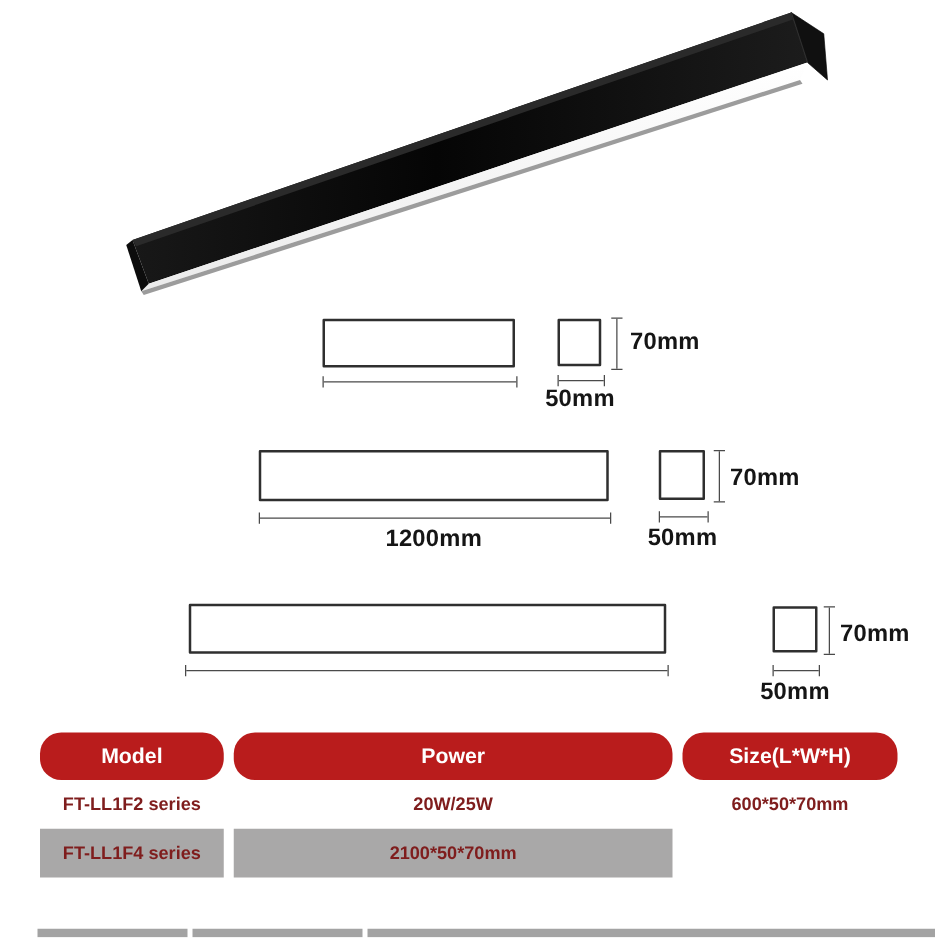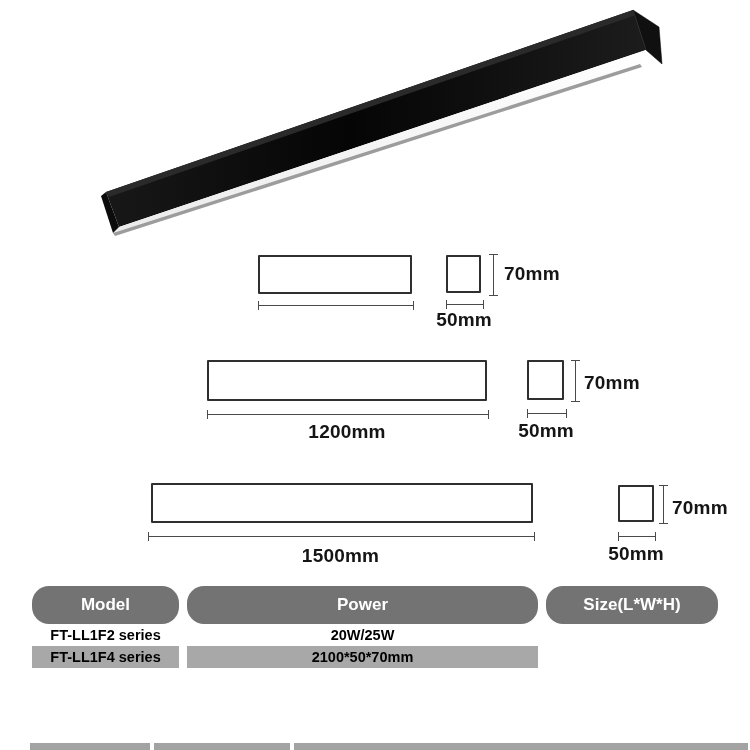--- a/index.html
+++ b/index.html
@@ -20,23 +20,23 @@
   .vdim::before{content:"";position:absolute;top:0;bottom:0;left:4px;border-left:1px solid #4a4a4a;}
   .dim-label{
     position:absolute;font-size:19px;font-weight:700;color:#151515;
     text-align:center;white-space:nowrap;letter-spacing:.2px;
   }
   
   .spec-table{position:absolute;left:32px;top:586px;width:686px;}
   .t-row{display:grid;grid-template-columns:147px 351px 172px;column-gap:8px;}
   .t-cell{
     display:flex;align-items:center;justify-content:center;
-    font-size:14.5px;font-weight:700;color:#000000;height:22px;white-space:nowrap;
+    font-size:14.5px;font-weight:700;color:#7f1d1d;height:39px;white-space:nowrap;
   }
-  .t-head .t-cell{height:38px;font-size:17px;color:#ffffff;background:#737373;border-radius:17px;}
+  .t-head .t-cell{height:38px;font-size:17px;color:#ffffff;background:#b91c1c;border-radius:17px;}
   .row-alt .t-cell{background:#a9a8a8;}
   .row-plain .t-cell{background:#ffffff;}
   
   .strip{position:absolute;height:7px;background:#a3a3a3;top:743px;}
 </style>
 </head>
 <body>
 
 <div class="canvas">
 
@@ -79,36 +79,36 @@
   <div class="hdim" style="left:207px;top:410px;width:280px;"></div>
   <div class="dim-label" style="left:207px;top:421px;width:280px;">1200mm</div>
   <div class="dim-rect" style="left:527px;top:360px;width:37px;height:40px;"></div>
   <div class="hdim" style="left:527px;top:409px;width:38px;"></div>
   <div class="dim-label" style="left:517px;top:420px;width:58px;">50mm</div>
   <div class="vdim" style="left:571px;top:360px;height:40px;"></div>
   <div class="dim-label" style="left:584px;top:372px;">70mm</div>
 
   <div class="dim-rect" style="left:151px;top:483px;width:382px;height:40px;"></div>
   <div class="hdim" style="left:148px;top:532px;width:385px;"></div>
-  <div class="dim-label" style="left:148px;top:545px;width:385px;">1500mm</div>
   <div class="dim-rect" style="left:618px;top:485px;width:36px;height:37px;"></div>
   <div class="hdim" style="left:618px;top:532px;width:36px;"></div>
   <div class="dim-label" style="left:608px;top:543px;width:56px;">50mm</div>
   <div class="vdim" style="left:659px;top:485px;height:37px;"></div>
   <div class="dim-label" style="left:672px;top:497px;">70mm</div>
 
   <div class="spec-table">
     <div class="t-row t-head">
       <div class="t-cell">Model</div>
       <div class="t-cell">Power</div>
       <div class="t-cell">Size(L*W*H)</div>
     </div>
     <div class="t-row row-plain">
       <div class="t-cell">FT-LL1F2 series</div>
       <div class="t-cell">20W/25W</div>
+      <div class="t-cell">600*50*70mm</div>
     </div>
     <div class="t-row row-alt">
       <div class="t-cell">FT-LL1F4 series</div>
       <div class="t-cell">2100*50*70mm</div>
     </div>
   </div>
 
   <div class="strip" style="left:30px;width:120px;"></div>
   <div class="strip" style="left:154px;width:136px;"></div>
   <div class="strip" style="left:294px;width:454px;"></div>

